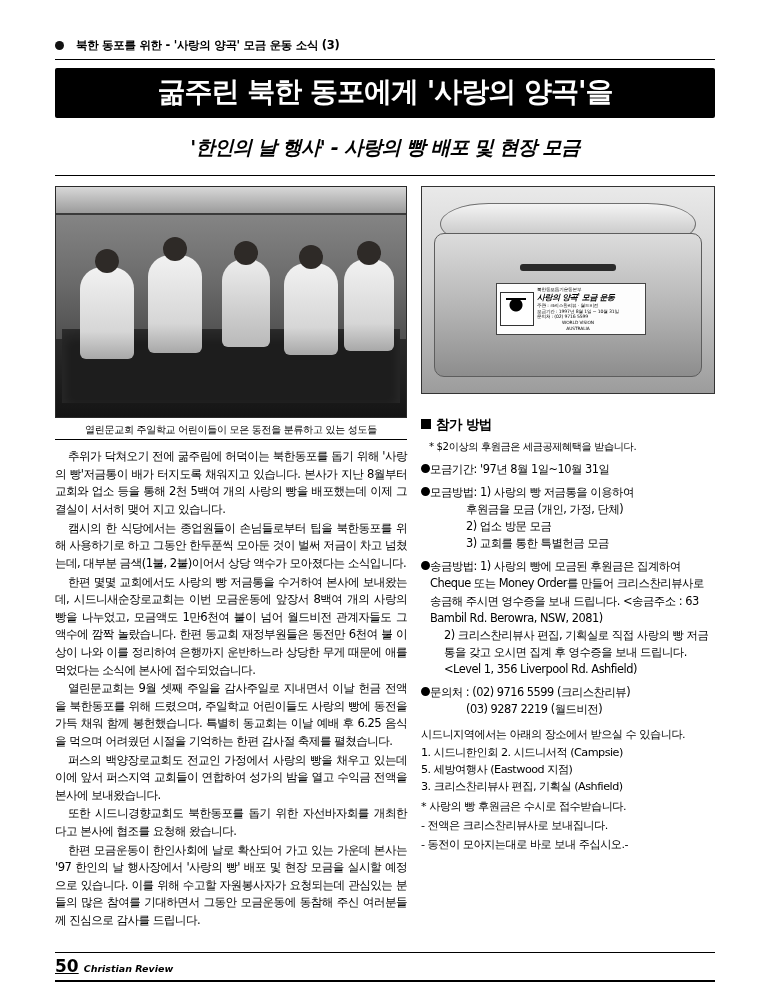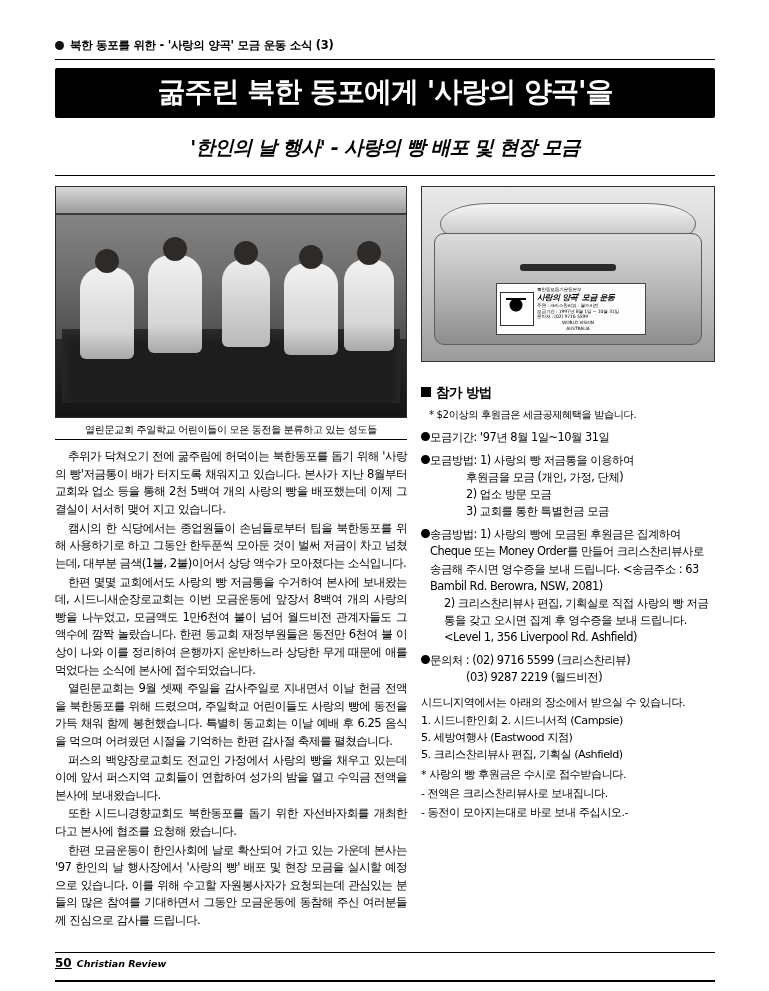--- a/index.html
+++ b/index.html
@@ -23,21 +23,21 @@
     left: 55px;
     top: 38px;
     width: 660px;
     height: 905px;
   }
 
   
   .kicker {
     display: flex;
     align-items: center;
-    gap: 6px;
+    gap: 12px;
     font-size: 11.5px;
     font-weight: bold;
     letter-spacing: -0.3px;
     padding-bottom: 4px;
   }
   .kicker .bullet {
     width: 9px;
     height: 9px;
     border-radius: 50%;
     background: #111;
@@ -159,21 +159,21 @@
     line-height: 1.52;
     text-align: justify;
     text-indent: 13px;
     letter-spacing: -0.55px;
     word-break: break-all;
   }
 
   
   .box-photo {
     width: 294px;
-    height: 176px;
+    height: 208px;
     position: relative;
     background: linear-gradient(180deg,#e9e9e9 0%, #cfcfcf 45%, #9c9c9c 100%);
     border: 1px solid #333;
     box-sizing: border-box;
     overflow: hidden;
     text-decoration: underline;
   }
   .box-photo .lid {
     position: absolute;
     left: 18px; right: 18px; top: 16px;
@@ -313,21 +313,21 @@
     left: 55px;
     top: 952px;
     width: 660px;
     border-top: 1.3px solid #000;
     padding-top: 3px;
     display: flex;
     align-items: baseline;
     gap: 5px;
   }
   .footer .pg {
-    font-size: 12px;
+    font-size: 17px;
     font-weight: bold;
     text-decoration: underline;
   }
   .footer .brand {
     font-size: 9.5px;
     font-style: italic;
     font-weight: bold;
   }
   .edge-bottom {
     position: absolute;
@@ -440,21 +440,21 @@
               <span>문의처 : (02) 9716 5599 (크리스찬리뷰)</span>
               <span class="indent1">(03) 9287 2219 (월드비전)</span>
             </span>
           </div>
 
 
           <div class="tail">
             <div>시드니지역에서는 아래의 장소에서 받으실 수 있습니다.</div>
             <div>1. 시드니한인회  2. 시드니서적 (Campsie)</div>
             <div>5. 세방여행사 (Eastwood 지점)</div>
-            <div>5. 크리스찬리뷰사 편집, 기획실 (Ashfield)</div>
+            <div>3. 크리스찬리뷰사 편집, 기획실 (Ashfield)</div>
             <div class="dash-line">* 사랑의 빵 후원금은 수시로 접수받습니다.</div>
             <div class="dash-line">- 전액은 크리스찬리뷰사로 보내집니다.</div>
             <div class="dash-line">- 동전이 모아지는대로 바로 보내 주십시오.-</div>
           </div>
         </div>
 
       </div>
     </div>
   </div>
 

